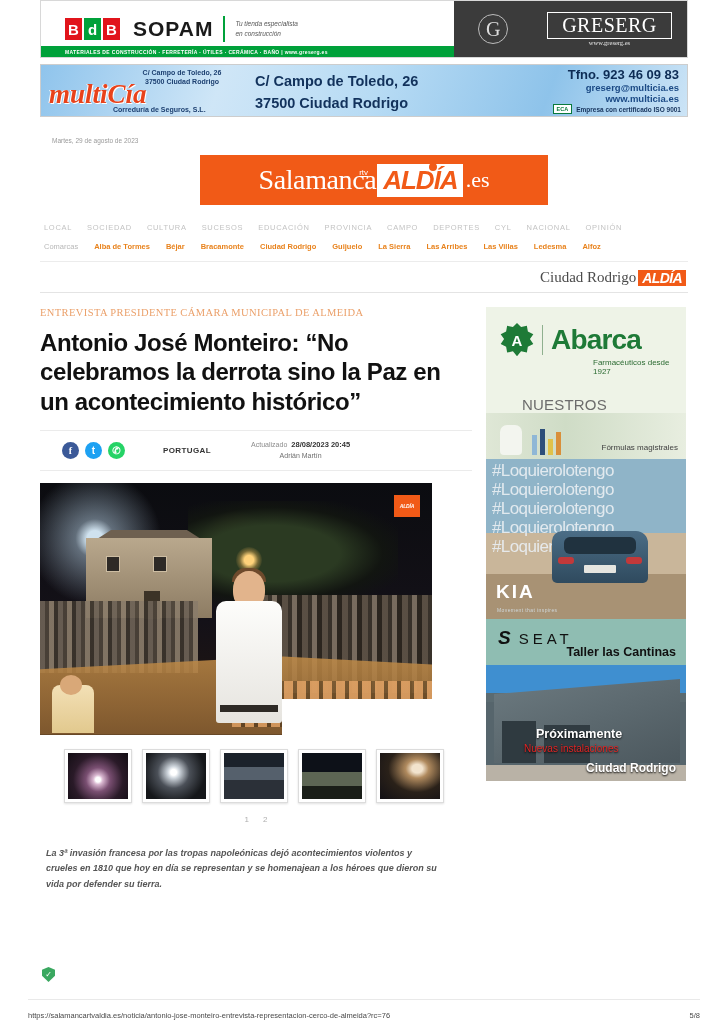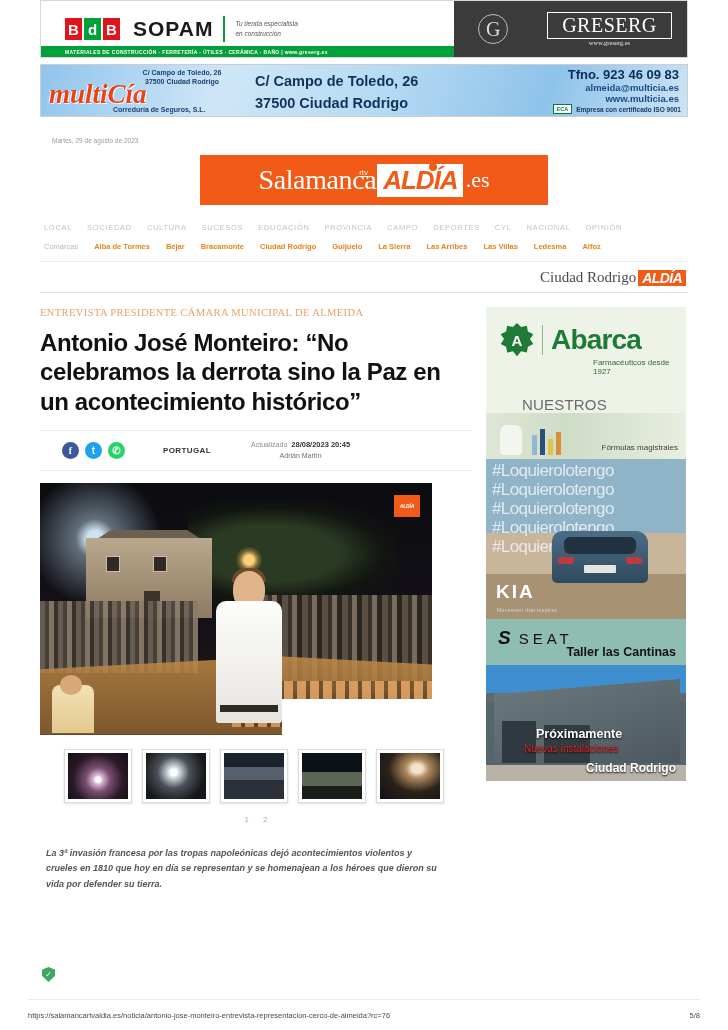--- a/index.html
+++ b/index.html
@@ -385,21 +385,21 @@
         <div class="mc-word">
           <span>multi</span><span class="w2">Cía</span>
         </div>
         <div class="mc-sub">Correduría de Seguros, S.L.</div>
         <div class="mc-big">
           <div>C/ Campo de Toledo, 26</div>
           <div>37500 Ciudad Rodrigo</div>
         </div>
         <div class="mc-tel">
           <div class="t1">Tfno. 923 46 09 83</div>
-          <div class="t2">almeida@multicia.es</div>
+          <div class="t2">greserg@multicia.es</div>
           <div class="t3">www.multicia.es</div>
         </div>
         <div class="mc-iso">
           <div class="iso-badge">ECA</div>
           <div class="iso-text">Empresa con certificado ISO 9001</div>
         </div>
       </div>
     </div>
 
     <div class="site-head">

